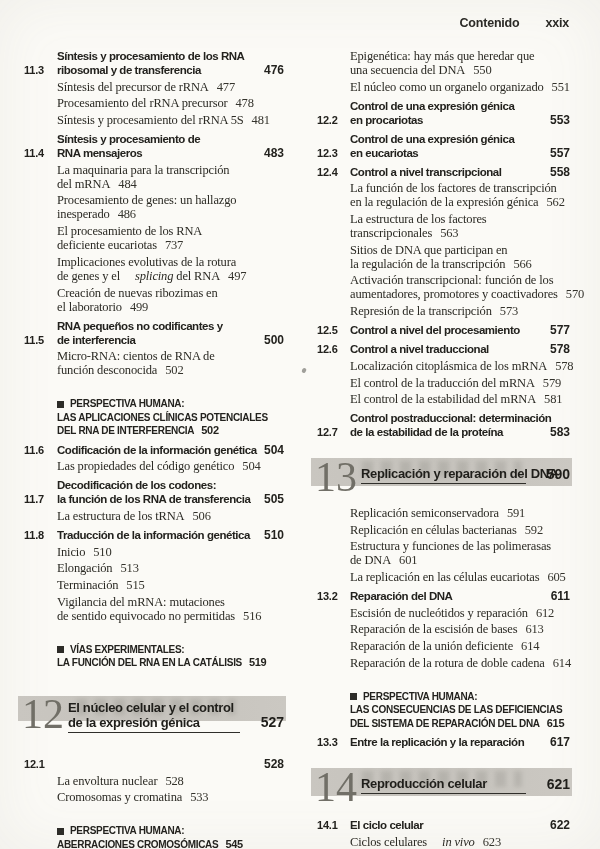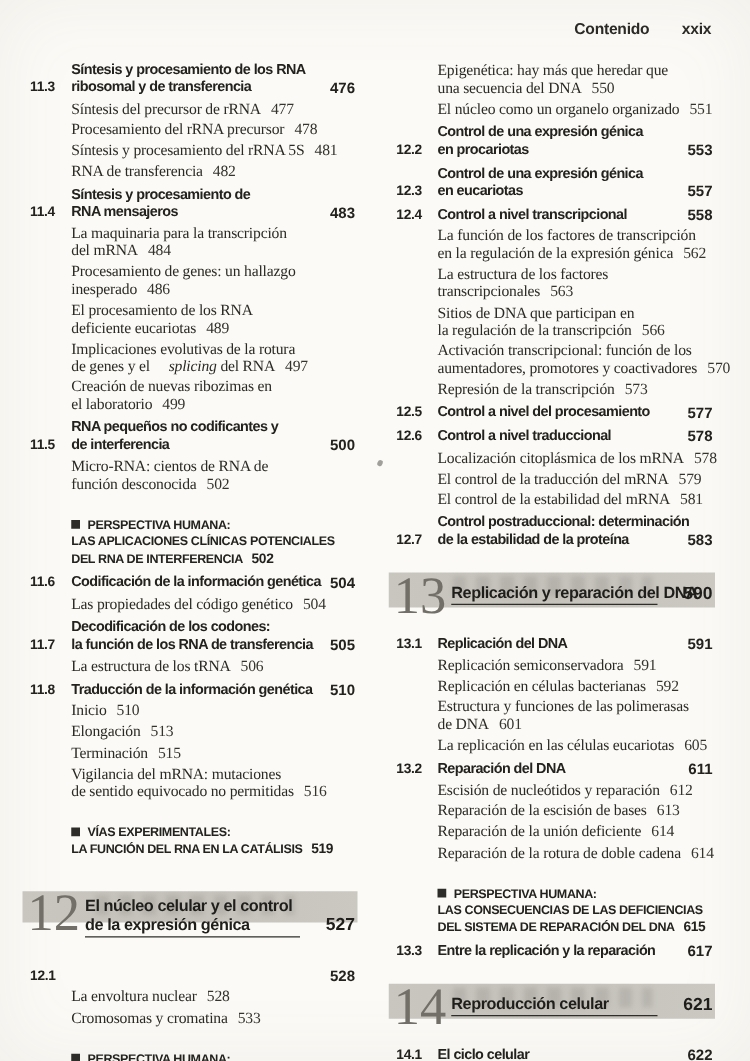--- a/index.html
+++ b/index.html
@@ -78,33 +78,32 @@
     <div class="col col-left" id="col-0">
         <div class="toc-section">
           <span class="sec-num">11.3</span>
           <span class="sec-title">Síntesis y procesamiento de los RNA
 ribosomal y de transferencia</span>
           <span class="sec-page">476</span>
         </div>
         <div class="toc-sub"><span class="sub-text">Síntesis del precursor de rRNA</span><span class="sub-page">477</span></div>
         <div class="toc-sub"><span class="sub-text">Procesamiento del rRNA precursor</span><span class="sub-page">478</span></div>
         <div class="toc-sub"><span class="sub-text">Síntesis y procesamiento del rRNA 5S</span><span class="sub-page">481</span></div>
-        <div class="toc-sub"><span class="sub-text">RNA de transferencia</span><span class="sub-page">482</span></div>
         <div class="toc-section">
           <span class="sec-num">11.4</span>
           <span class="sec-title">Síntesis y procesamiento de
 RNA mensajeros</span>
           <span class="sec-page">483</span>
         </div>
         <div class="toc-sub"><span class="sub-text">La maquinaria para la transcripción
 del mRNA</span><span class="sub-page">484</span></div>
         <div class="toc-sub"><span class="sub-text">Procesamiento de genes: un hallazgo
 inesperado</span><span class="sub-page">486</span></div>
         <div class="toc-sub"><span class="sub-text">El procesamiento de los RNA
-deficiente eucariotas</span><span class="sub-page">489</span></div>
+deficiente eucariotas</span><span class="sub-page">737</span></div>
         <div class="toc-sub"><span class="sub-text">Implicaciones evolutivas de la rotura
 de genes y el <i>splicing</i> del RNA</span><span class="sub-page">497</span></div>
         <div class="toc-sub"><span class="sub-text">Creación de nuevas ribozimas en
 el laboratorio</span><span class="sub-page">499</span></div>
         <div class="toc-section">
           <span class="sec-num">11.5</span>
           <span class="sec-title">RNA pequeños no codificantes y
 de interferencia</span>
           <span class="sec-page">500</span>
         </div>
@@ -212,25 +211,20 @@
           <span class="sec-page">583</span>
         </div>
         <div class="toc-chapter single">
           <div class="chap-bar">
             <span class="bleed"></span>
           </div>
           <span class="chap-num">13</span>
           <span class="chap-title">Replicación y reparación del DNA</span>
           <span class="chap-page">590</span>
         </div>
-        <div class="toc-section">
-          <span class="sec-num">13.1</span>
-          <span class="sec-title">Replicación del DNA</span>
-          <span class="sec-page">591</span>
-        </div>
         <div class="toc-sub"><span class="sub-text">Replicación semiconservadora</span><span class="sub-page">591</span></div>
         <div class="toc-sub"><span class="sub-text">Replicación en células bacterianas</span><span class="sub-page">592</span></div>
         <div class="toc-sub"><span class="sub-text">Estructura y funciones de las polimerasas
 de DNA</span><span class="sub-page">601</span></div>
         <div class="toc-sub"><span class="sub-text">La replicación en las células eucariotas</span><span class="sub-page">605</span></div>
         <div class="toc-section">
           <span class="sec-num">13.2</span>
           <span class="sec-title">Reparación del DNA</span>
           <span class="sec-page">611</span>
         </div>

